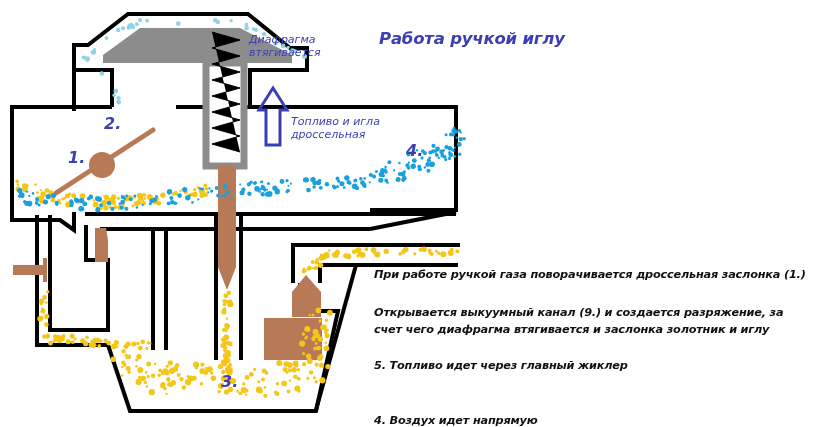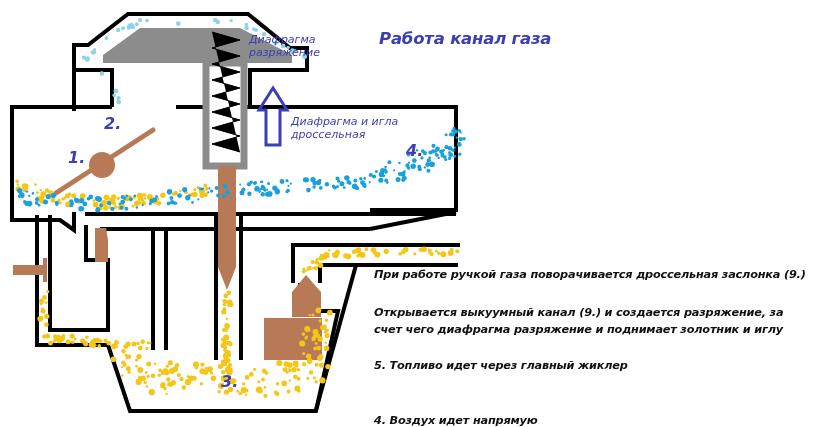--- a/index.html
+++ b/index.html
@@ -746,33 +746,33 @@
       <circle cx="295.2" cy="51.0" r="1.8" fill="#8fd3e8"></circle>
       <circle cx="106.4" cy="38.1" r="1.9" fill="#8fd3e8"></circle>
       <circle cx="132.1" cy="25.7" r="2.0" fill="#8fd3e8"></circle>
       <circle cx="292.0" cy="51.7" r="1.8" fill="#8fd3e8"></circle>
       <circle cx="83.9" cy="57.5" r="2.1" fill="#8fd3e8"></circle>
       <circle cx="128.7" cy="27.7" r="2.1" fill="#8fd3e8"></circle>
       <circle cx="114.1" cy="95.2" r="1.7" fill="#8fd3e8"></circle>
     </g>
 </svg>
 
-<div class="title">Работа канал газа</div>
+<div class="title">Работа ручкой иглу</div>
 
 <div class="lbl small" style="left:249px; top:33px;">
   <div>Диафрагма</div>
-  <div>разряжение</div>
+  <div>втягивается</div>
 </div>
 <div class="lbl small" style="left:291px; top:115px;">
-  <div>Диафрагма и игла</div>
+  <div>Топливо и игла</div>
   <div>дроссельная</div>
 </div>
 
 <div class="lbl num" style="left:68px; top:148px;">1.</div>
 <div class="lbl num" style="left:104px; top:114px;">2.</div>
 <div class="lbl num" style="left:221px; top:372px;">3.</div>
 <div class="lbl num" style="left:406px; top:141px;">4.</div>
 
-<div class="desc" style="top:266px;">При работе ручкой газа поворачивается дроссельная заслонка (9.)</div>
+<div class="desc" style="top:266px;">При работе ручкой газа поворачивается дроссельная заслонка (1.)</div>
 <div class="desc" style="top:304px;">Открывается выкуумный канал (9.) и создается разряжение, за</div>
-<div class="desc" style="top:321px;">счет чего диафрагма разряжение и поднимает золотник и иглу</div>
+<div class="desc" style="top:321px;">счет чего диафрагма втягивается и заслонка золотник и иглу</div>
 <div class="desc" style="top:357px;">5. Топливо идет через главный жиклер</div>
 <div class="desc" style="top:412px;text-align:right;">4. Воздух идет напрямую</div>
 
 </body></html>

